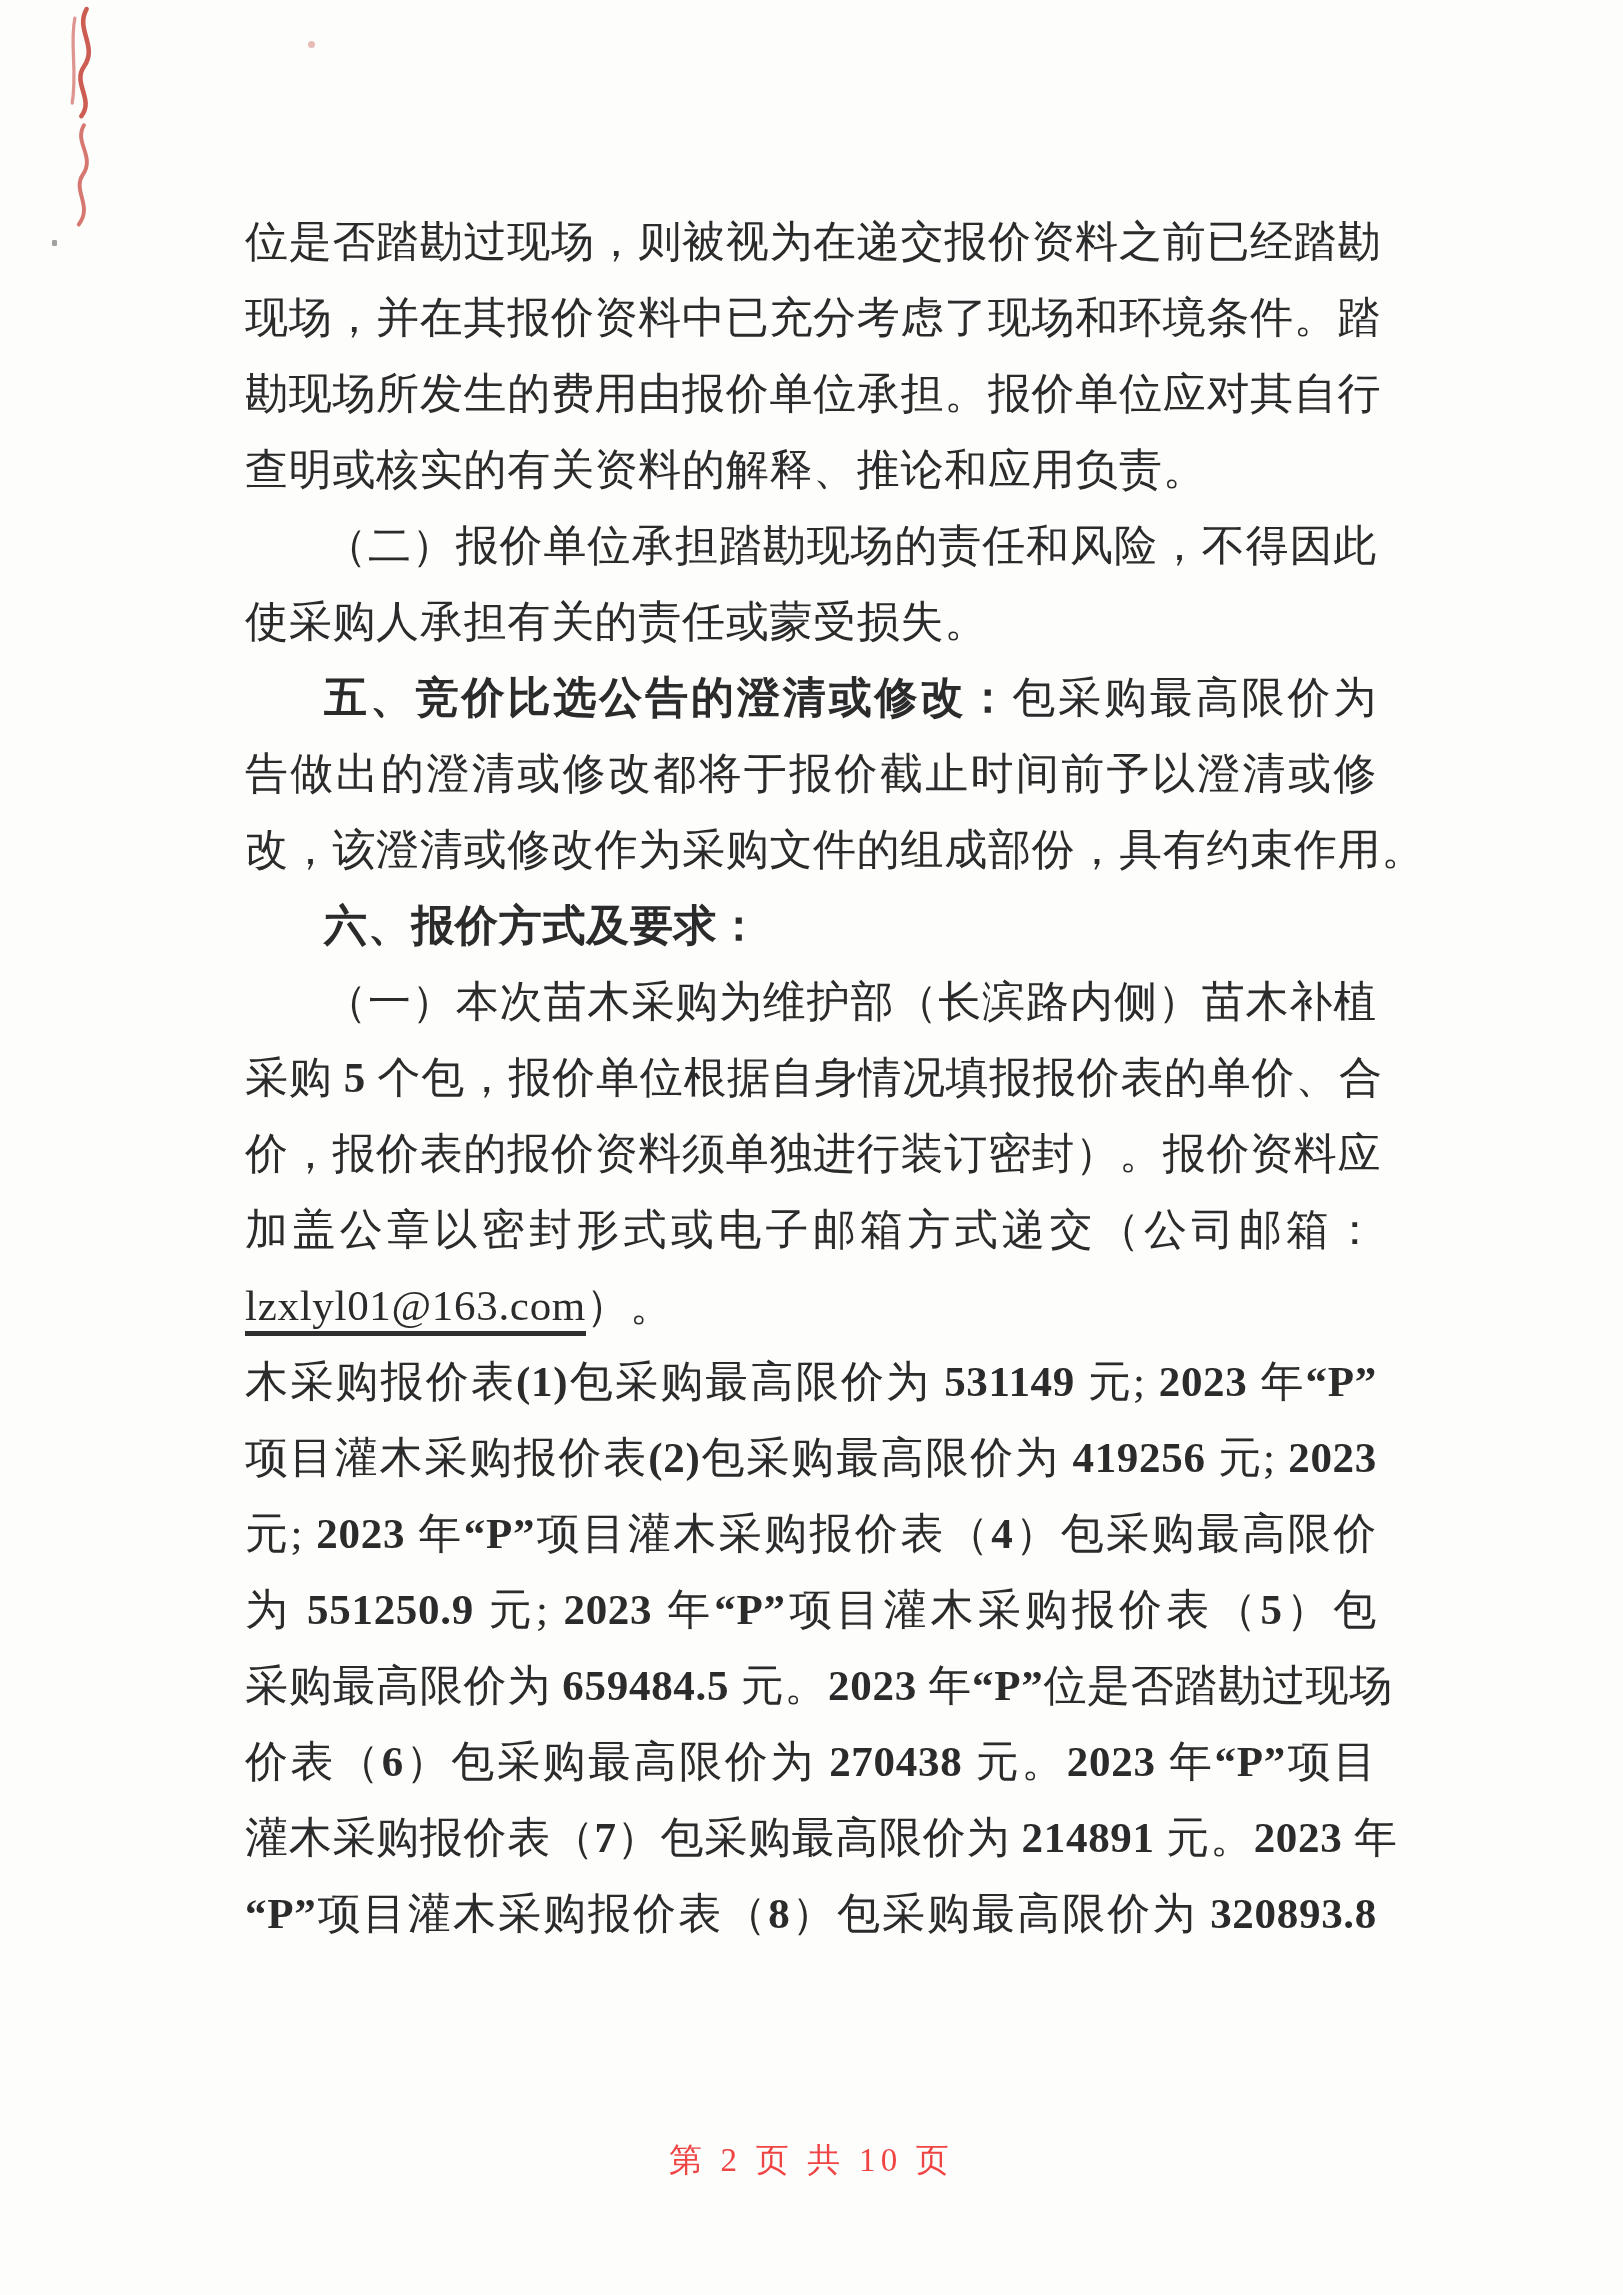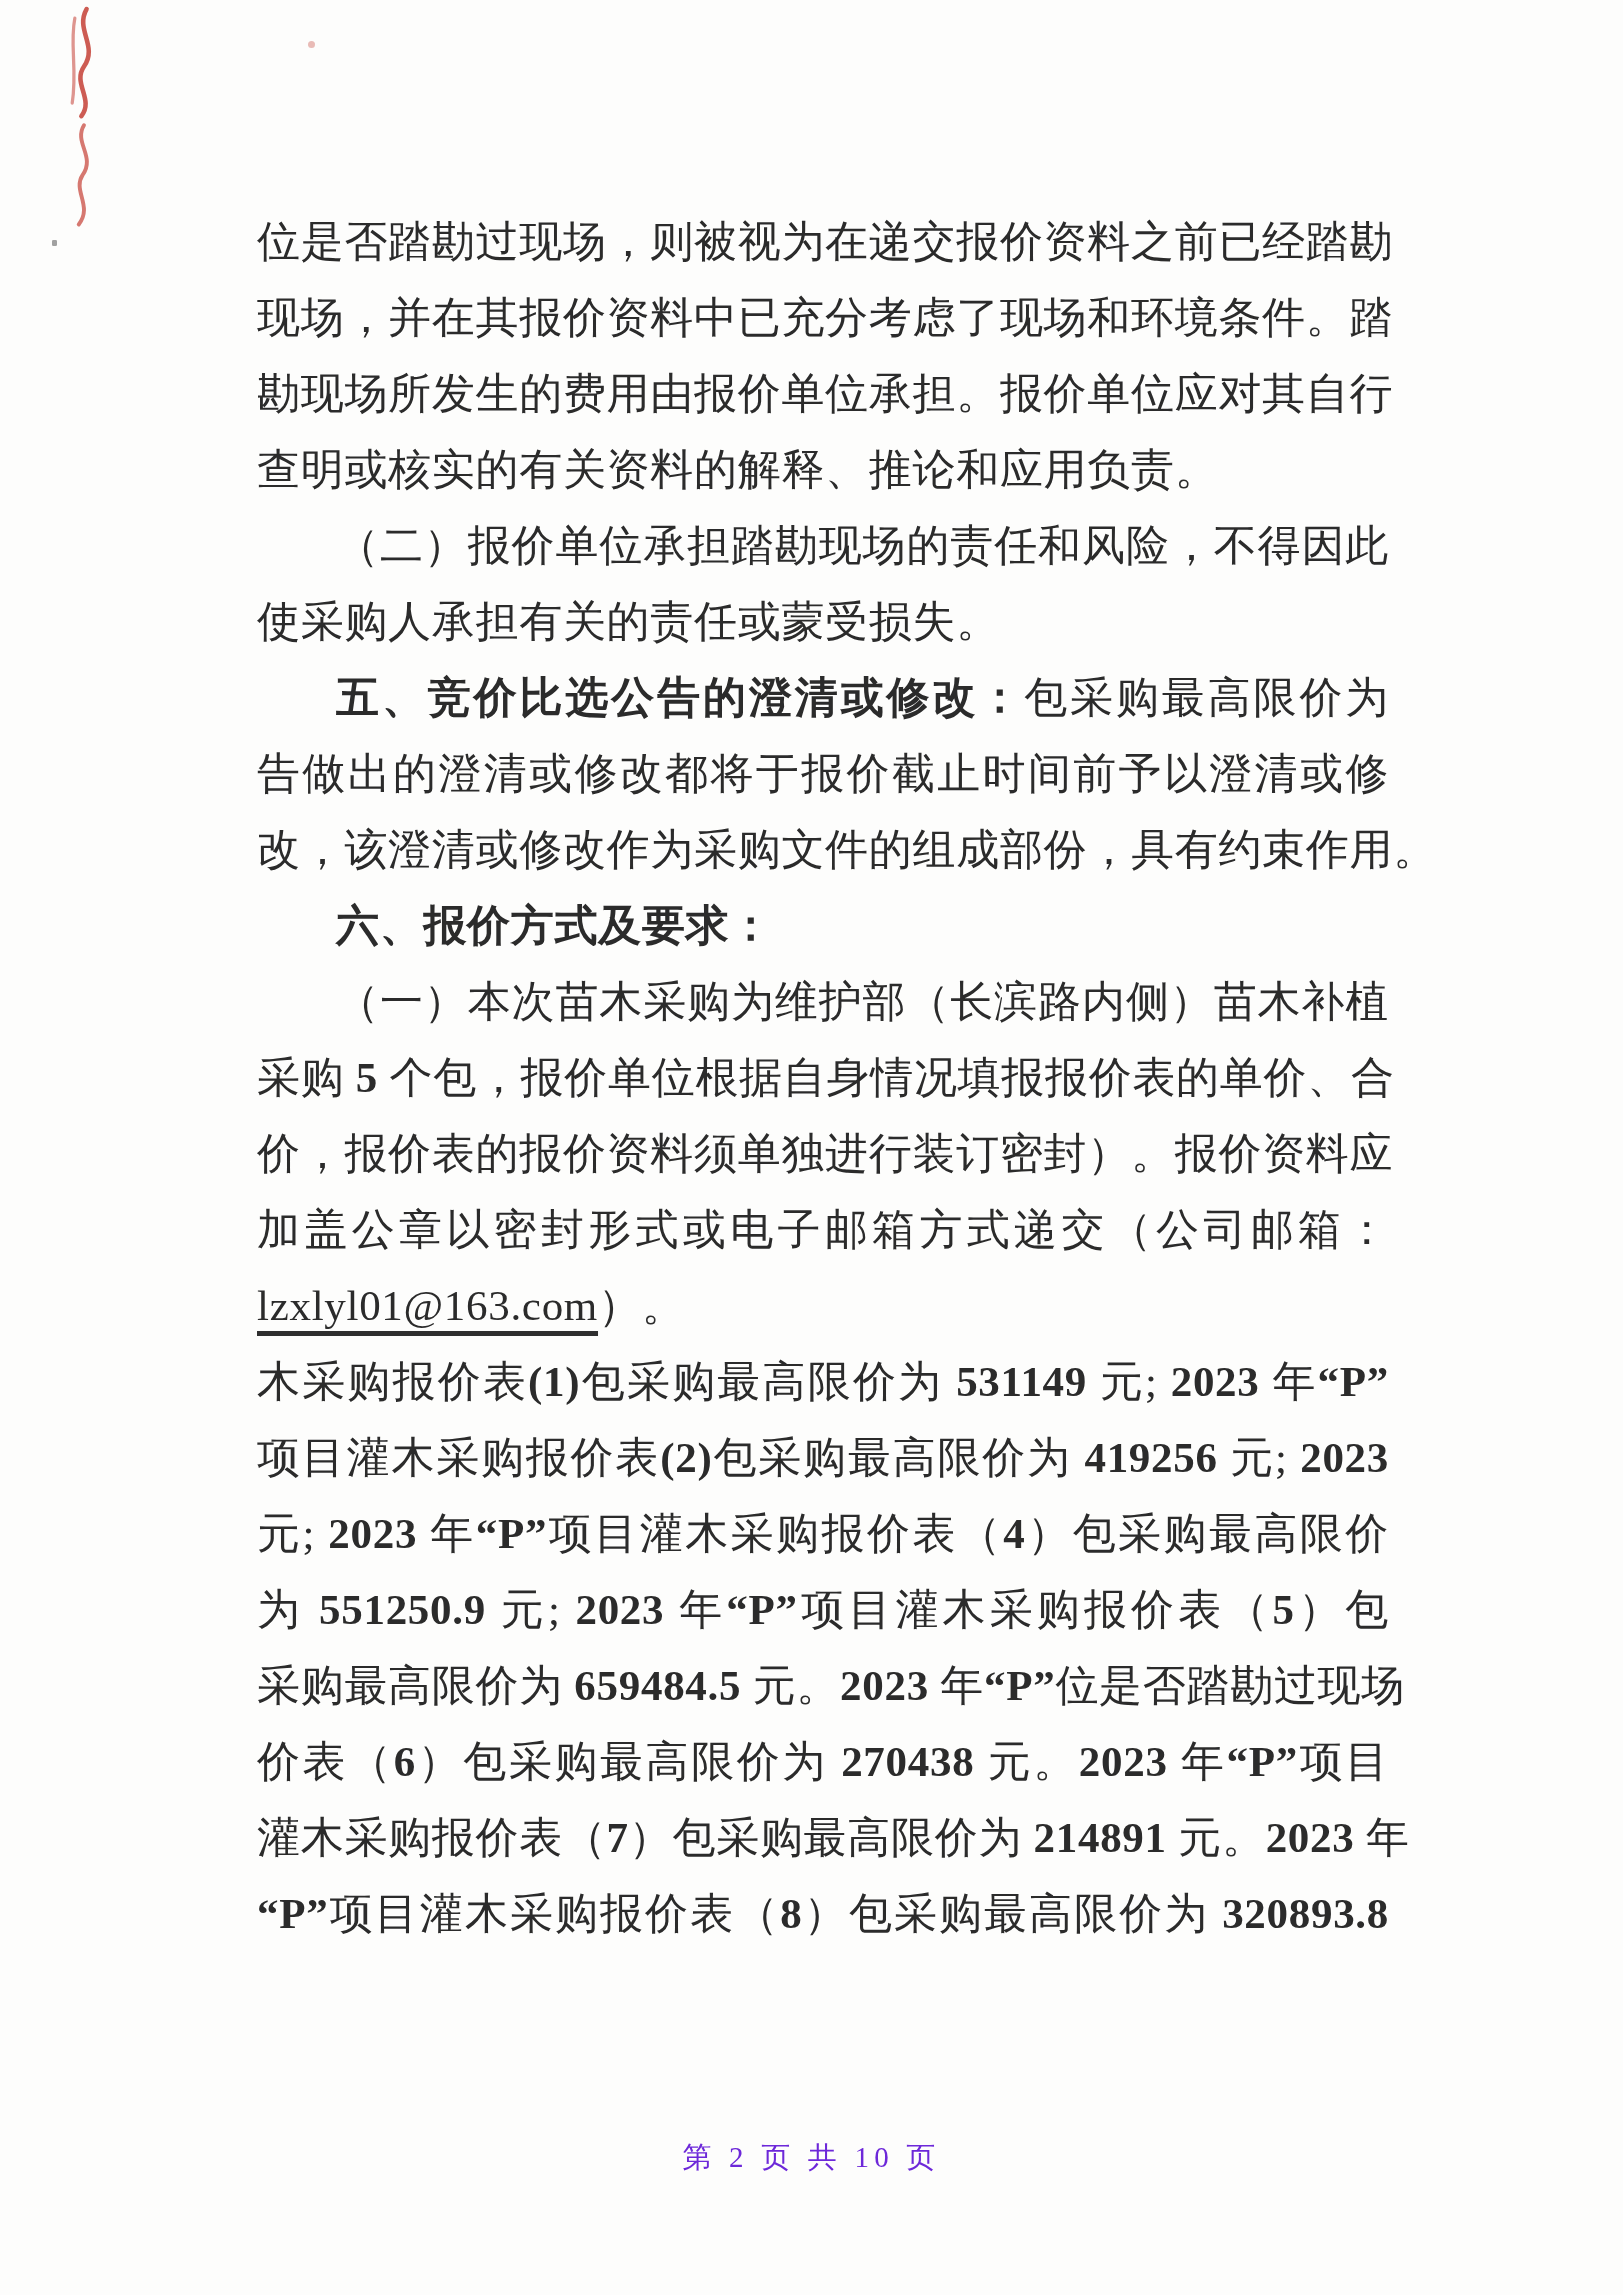--- a/index.html
+++ b/index.html
@@ -8,21 +8,21 @@
     width: 1623px;
     height: 2295px;
     margin: 0 auto;
     background: var(--paper, #fdfdfc);
     overflow: hidden;
     font-family: "Liberation Serif", "DejaVu Serif", serif;
     color: var(--ink, #2b2b2b);
   }
   .content {
     position: absolute;
-    left: 257px;
+    left: 245px;
     top: 204px;
     width: 1132px;
   }
   .line {
     height: 76px;
     line-height: 76px;
     font-size: 43px;
     white-space: nowrap;
     letter-spacing: 0.7px;
   }
@@ -38,23 +38,23 @@
     text-decoration-thickness: 5.2px;
     text-underline-offset: 10.5px;
     text-decoration-color: #2f2f2f;
   }
   .footer {
     position: absolute;
     top: 2138px;
     left: 0;
     width: 100%;
     text-align: center;
-    font-size: 29px;
+    font-size: 33px;
     letter-spacing: 5.2px;
-    color: #6d28d9;
+    color: #ef4444;
   }
   .pen-mark {
     position: absolute;
     left: 67px;
     top: 5.2px;
     width: 62px;
     height: 232px;
   }
   .pen-speck {
     position: absolute;

